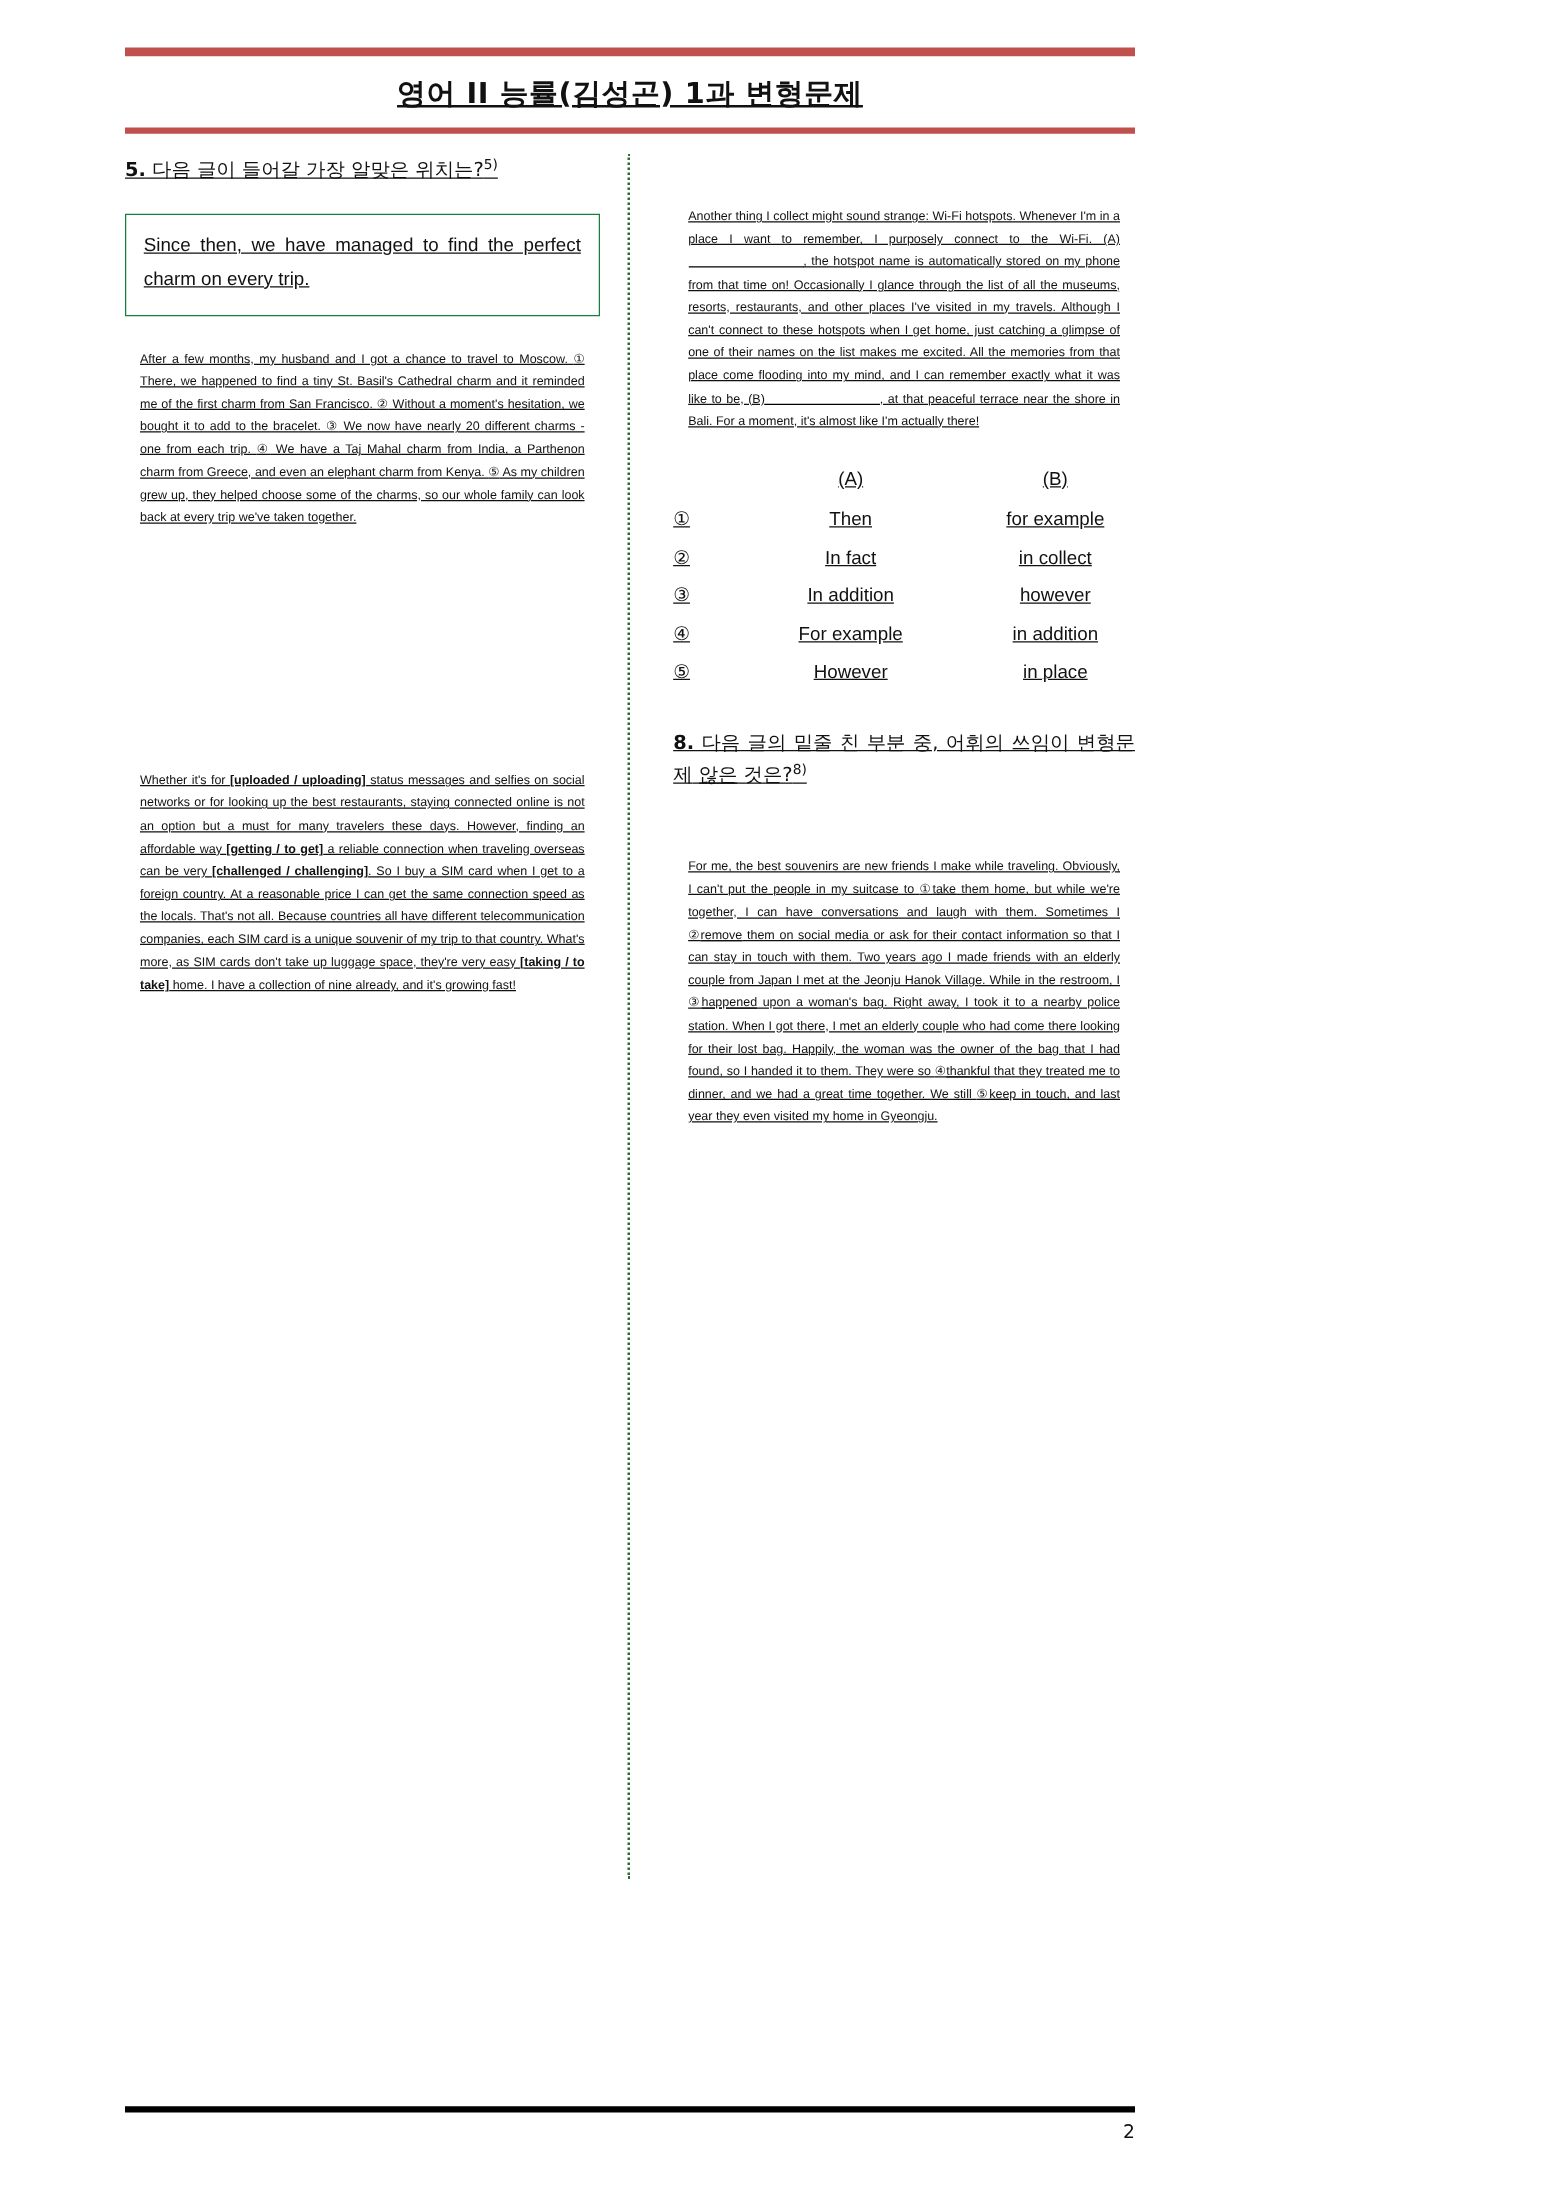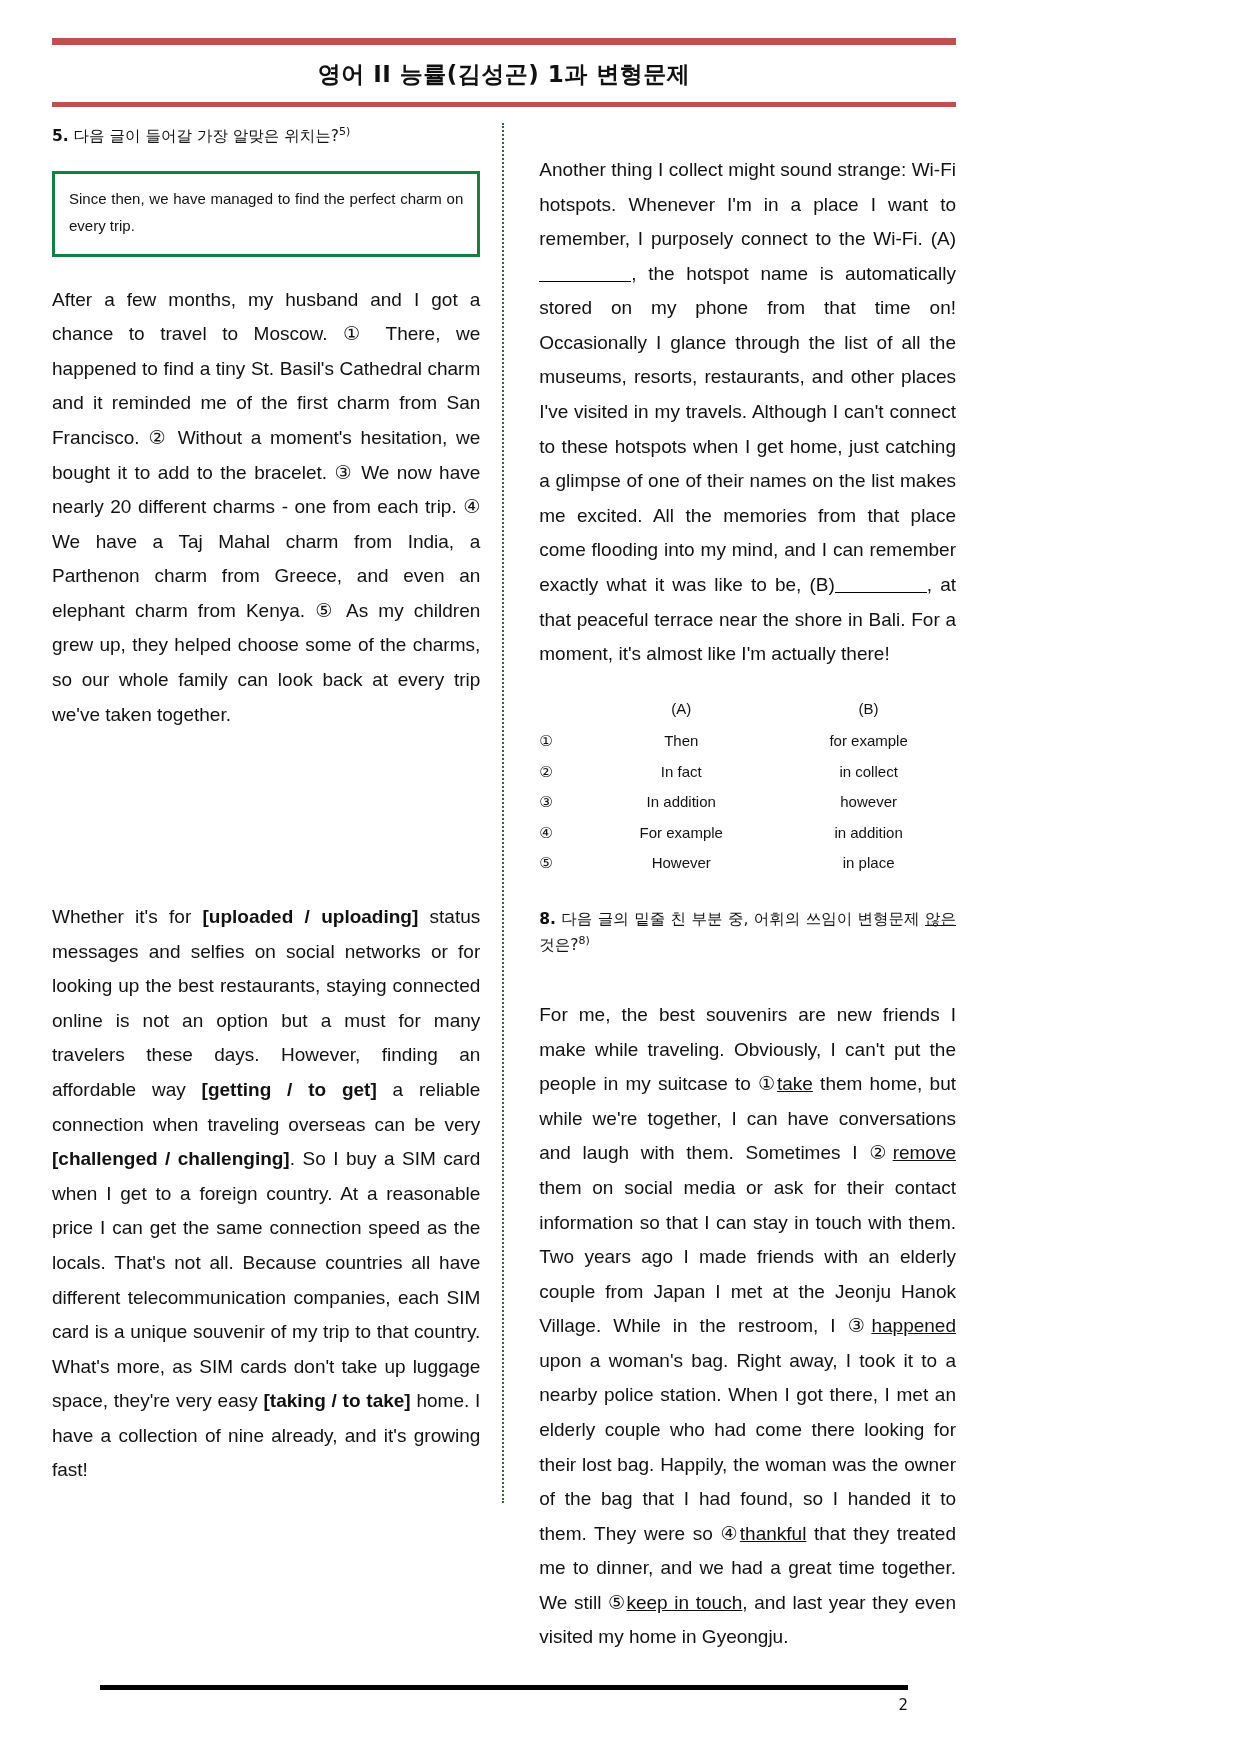--- a/index.html
+++ b/index.html
@@ -8,21 +8,22 @@
     background:#ffffff;
     font-family:"Liberation Sans","DejaVu Sans",sans-serif;
     color:#111;
     position:relative;
     overflow:hidden;
   }
   .page{
     position:absolute;
     left:0;top:0;width:1008px;height:1752px;
     box-sizing:border-box;
-    padding:0 52px;
+    padding:0 100px;
+    text-decoration:underline;
   }
   
   .rule-top{
     height:7px;background:#c0504d;margin-top:38px;
   }
   .doc-title{
     text-align:center;
     font-size:23px;
     font-weight:bold;
     letter-spacing:0.5px;
@@ -55,34 +56,34 @@
     font-size:15.5px;
     line-height:1.62;
     text-align:justify;
     margin:0 0 10px 0;
     font-family:"DejaVu Sans","Liberation Sans",sans-serif;
   }
   .q-num{font-weight:bold;}
   .sup{font-size:11px;vertical-align:super;}
   .u{text-decoration:underline;margin-top:28px;}
   .boxed{
-    border:3px solid #15803d;
+    border:1px solid #15803d;
     padding:12px 14px 14px 14px;
     margin:22px 0 26px 0;
     font-size:15px;
     line-height:1.78;
     text-align:justify;
     text-justify:inter-word;
   }
   .passage{
-    font-size:19px;
+    font-size:10px;
     line-height:1.82;
     text-align:justify;
     text-justify:inter-word;
-    margin:0;
+    margin:12px;
     hyphens:none;
   }
   .passage b{font-weight:bold;}
   .passage u{text-decoration:underline;}
   .blankline{
     display:inline-block;
     border-bottom:1px solid #000;
     width:92px;
     vertical-align:-2px;
   }

